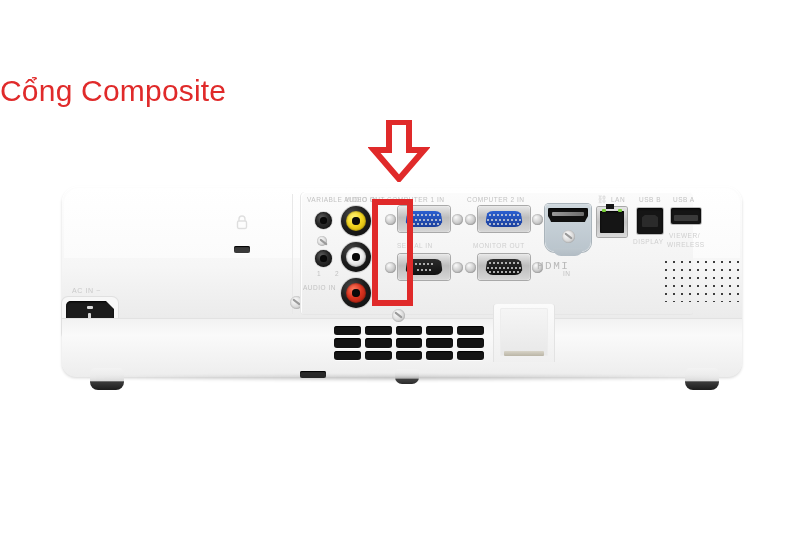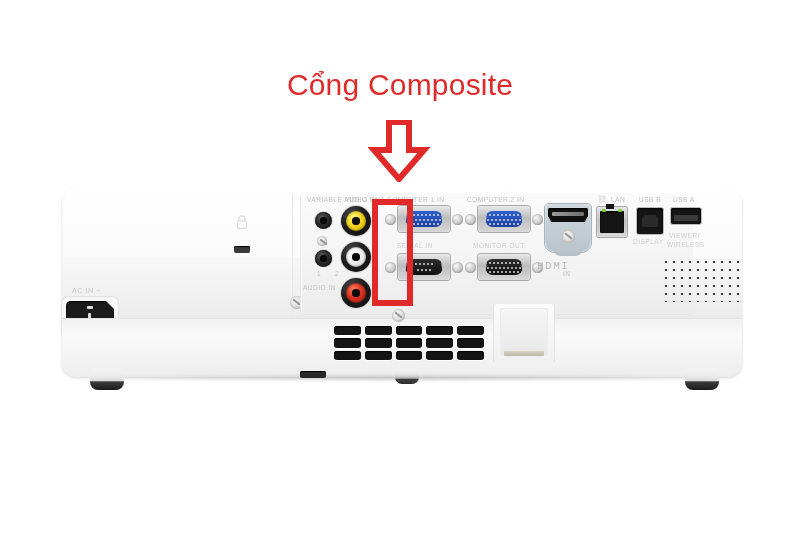--- a/index.html
+++ b/index.html
@@ -7,22 +7,21 @@
     width:800px;height:533px;
     background:#ffffff;
     font-family:"Liberation Sans", sans-serif;
     overflow:hidden;
     position:relative;
   }
   #stage{position:absolute;left:0;top:0;width:800px;height:533px;overflow:hidden;}
 
   
   .anno-title{
-    position:absolute;left:0;top:68px;width:800px;
-    text-align:center;
+    position:absolute;left:0;top:74px;width:800px;
     color:#e02a2a;
     font-size:30px;
     letter-spacing:.2px;
     white-space:nowrap;
   }
   .arrow{
     position:absolute;left:368px;top:120px;width:62px;height:62px;
   }
   .arrow svg{display:block;}
 

